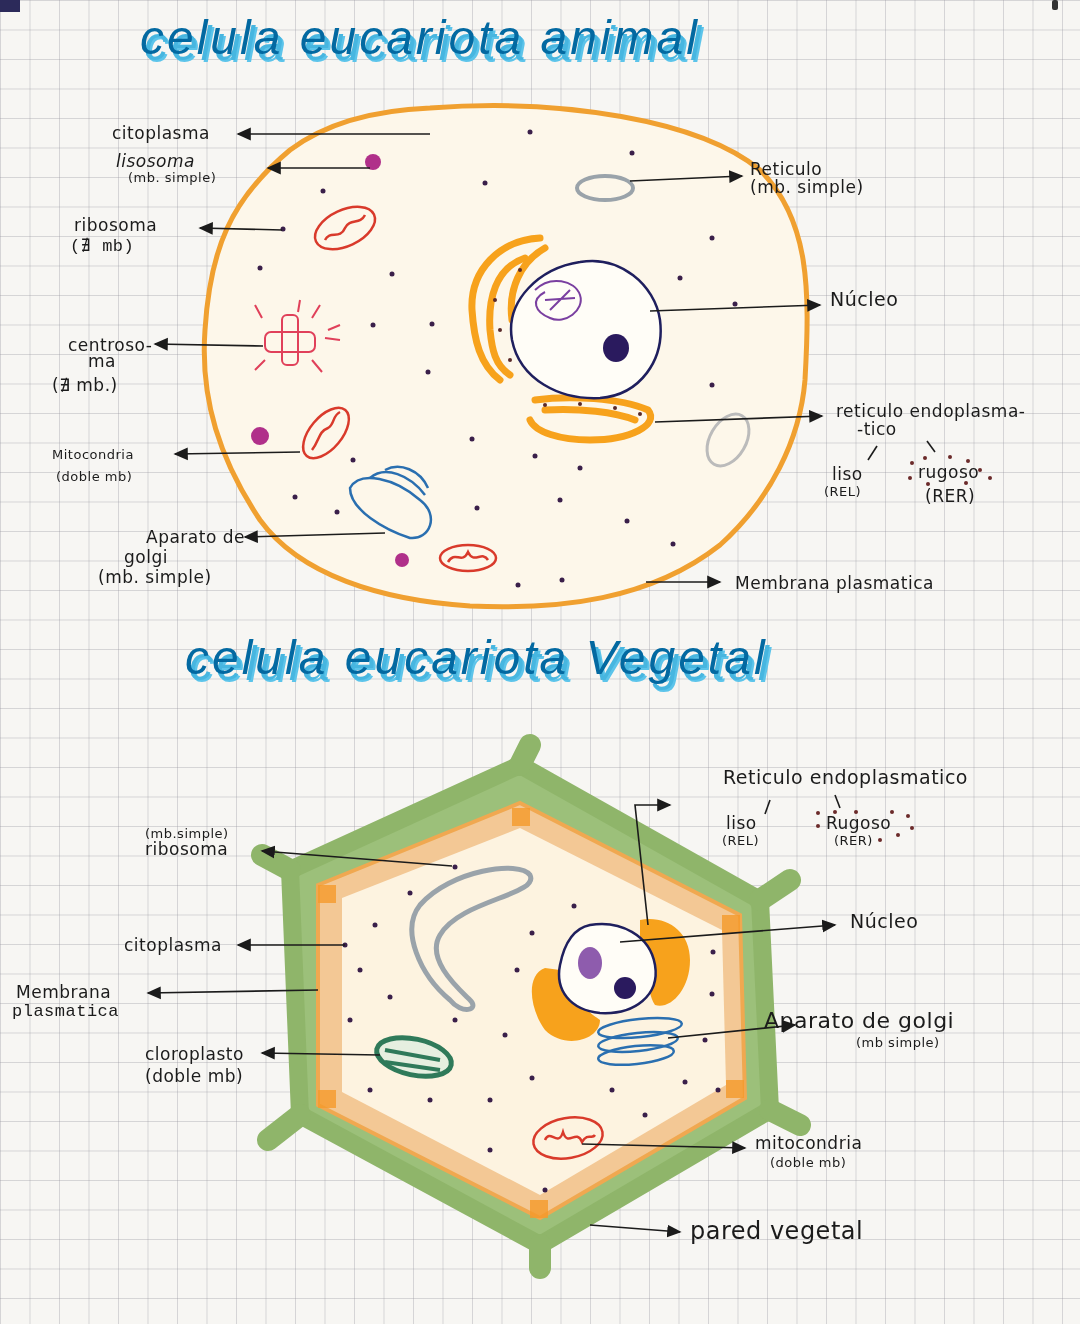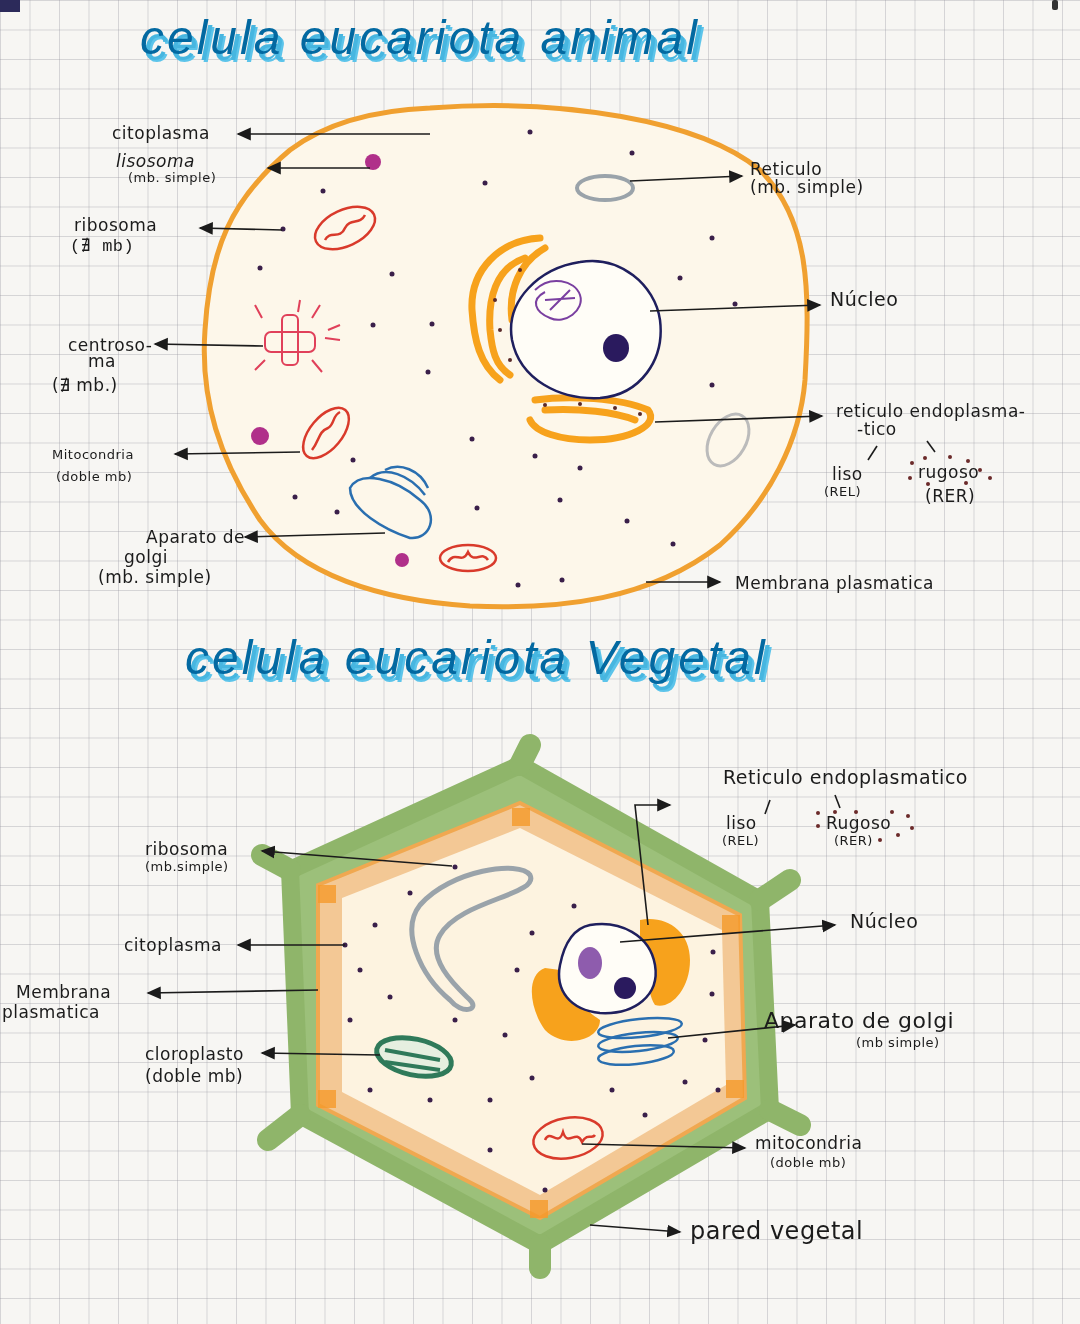--- a/index.html
+++ b/index.html
@@ -275,24 +275,24 @@
 <div class="label" style="left:830px; top:290px; font-size:19px;">Núcleo</div>
 <div class="label" style="left:836px; top:402px;">reticulo endoplasma-</div>
 <div class="label" style="left:836px; top:420px;margin-left:21px;">-tico</div>
 <div class="label" style="left:832px; top:465px;">liso</div>
 <div class="label small" style="left:824px; top:485px;">(REL)</div>
 <div class="label" style="left:918px; top:463px;">rugoso</div>
 <div class="label" style="left:925px; top:487px;">(RER)</div>
 <div class="label" style="left:735px; top:574px;">Membrana plasmatica</div>
 
 <div class="label" style="left:145px; top:840px;">ribosoma</div>
-<div class="label small" style="left:145px; top:860px;text-align:right;">(mb.simple)</div>
+<div class="label small" style="left:145px; top:827px;text-align:right;">(mb.simple)</div>
 <div class="label" style="left:124px; top:936px;">citoplasma</div>
 <div class="label" style="left:16px; top:983px;">Membrana</div>
-<div class="label" style="left:2px; top:1003px;">plasmatica</div>
+<div class="label" style="left:12px; top:1003px;font-family:Liberation Mono, monospace;">plasmatica</div>
 <div class="label" style="left:145px; top:1045px;">cloroplasto</div>
 <div class="label" style="left:145px; top:1067px;">(doble mb)</div>
 <div class="label" style="left:684px; top:768px; font-size:19px;margin-left:39px;">Reticulo endoplasmatico</div>
 <div class="label" style="left:726px; top:814px;">liso</div>
 <div class="label small" style="left:722px; top:834px;">(REL)</div>
 <div class="label" style="left:826px; top:814px;">Rugoso</div>
 <div class="label small" style="left:834px; top:834px;">(RER)</div>
 <div class="label" style="left:850px; top:912px; font-size:19px;">Núcleo</div>
 <div class="label" style="left:764px; top:1012px; font-size:22px;text-align:center;">Aparato de golgi</div>
 <div class="label small" style="left:856px; top:1036px;text-align:right;">(mb simple)</div>

